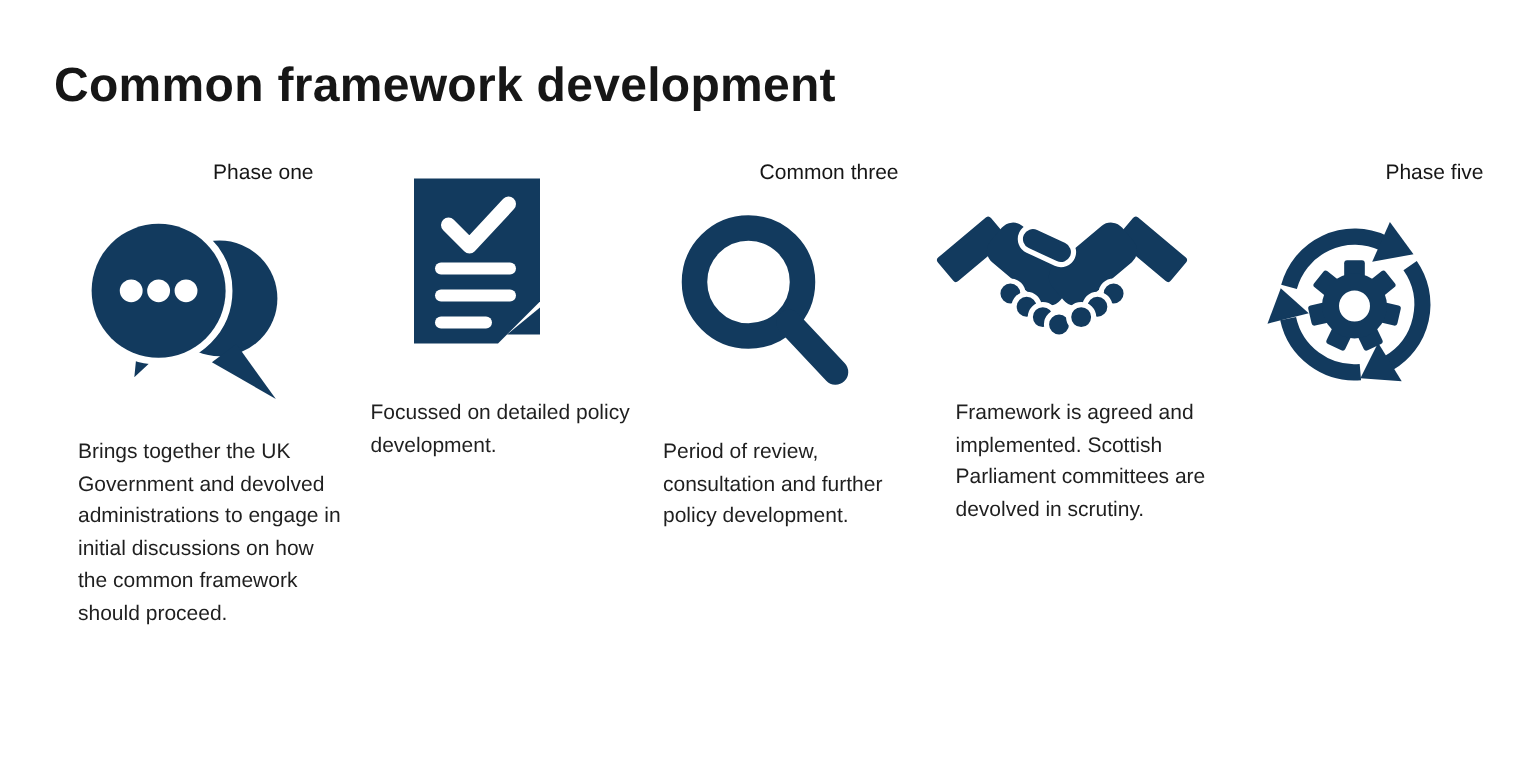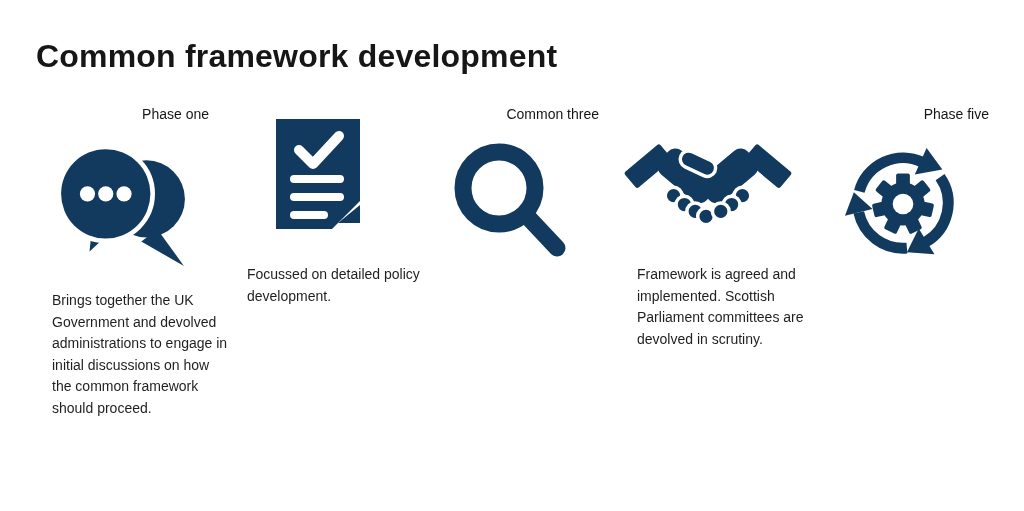--- a/index.html
+++ b/index.html
@@ -99,20 +99,21 @@
   </div>
 
   <div class="phase-col">
     <h2 class="phase-heading">Common three</h2>
     <div class="icon-box">
       <svg width="122" height="122" viewBox="0 0 122 122">
         <circle class="stroke" stroke-width="17" cx="47" cy="46" r="36"></circle>
         <line class="stroke" stroke-width="17" stroke-linecap="round" x1="74" y1="73" x2="105" y2="106"></line>
       </svg>
     </div>
+    <p class="phase-desc">Period of review, consultation and further policy development.</p>
   </div>
 
   <div class="phase-col">
     <div class="icon-box">
       <svg width="168" height="116" viewBox="0 0 170 118">
 
         <rect class="wsf" stroke-width="5" x="-2" y="35" width="52" height="26" rx="5" transform="rotate(-40 24 48)"></rect>
         <rect class="wsf" stroke-width="5" x="120" y="35" width="52" height="26" rx="5" transform="rotate(40 146 48)"></rect>
 
         <rect class="fill" x="33" y="42" width="62" height="32" rx="10" transform="rotate(40 64 58)"></rect>

